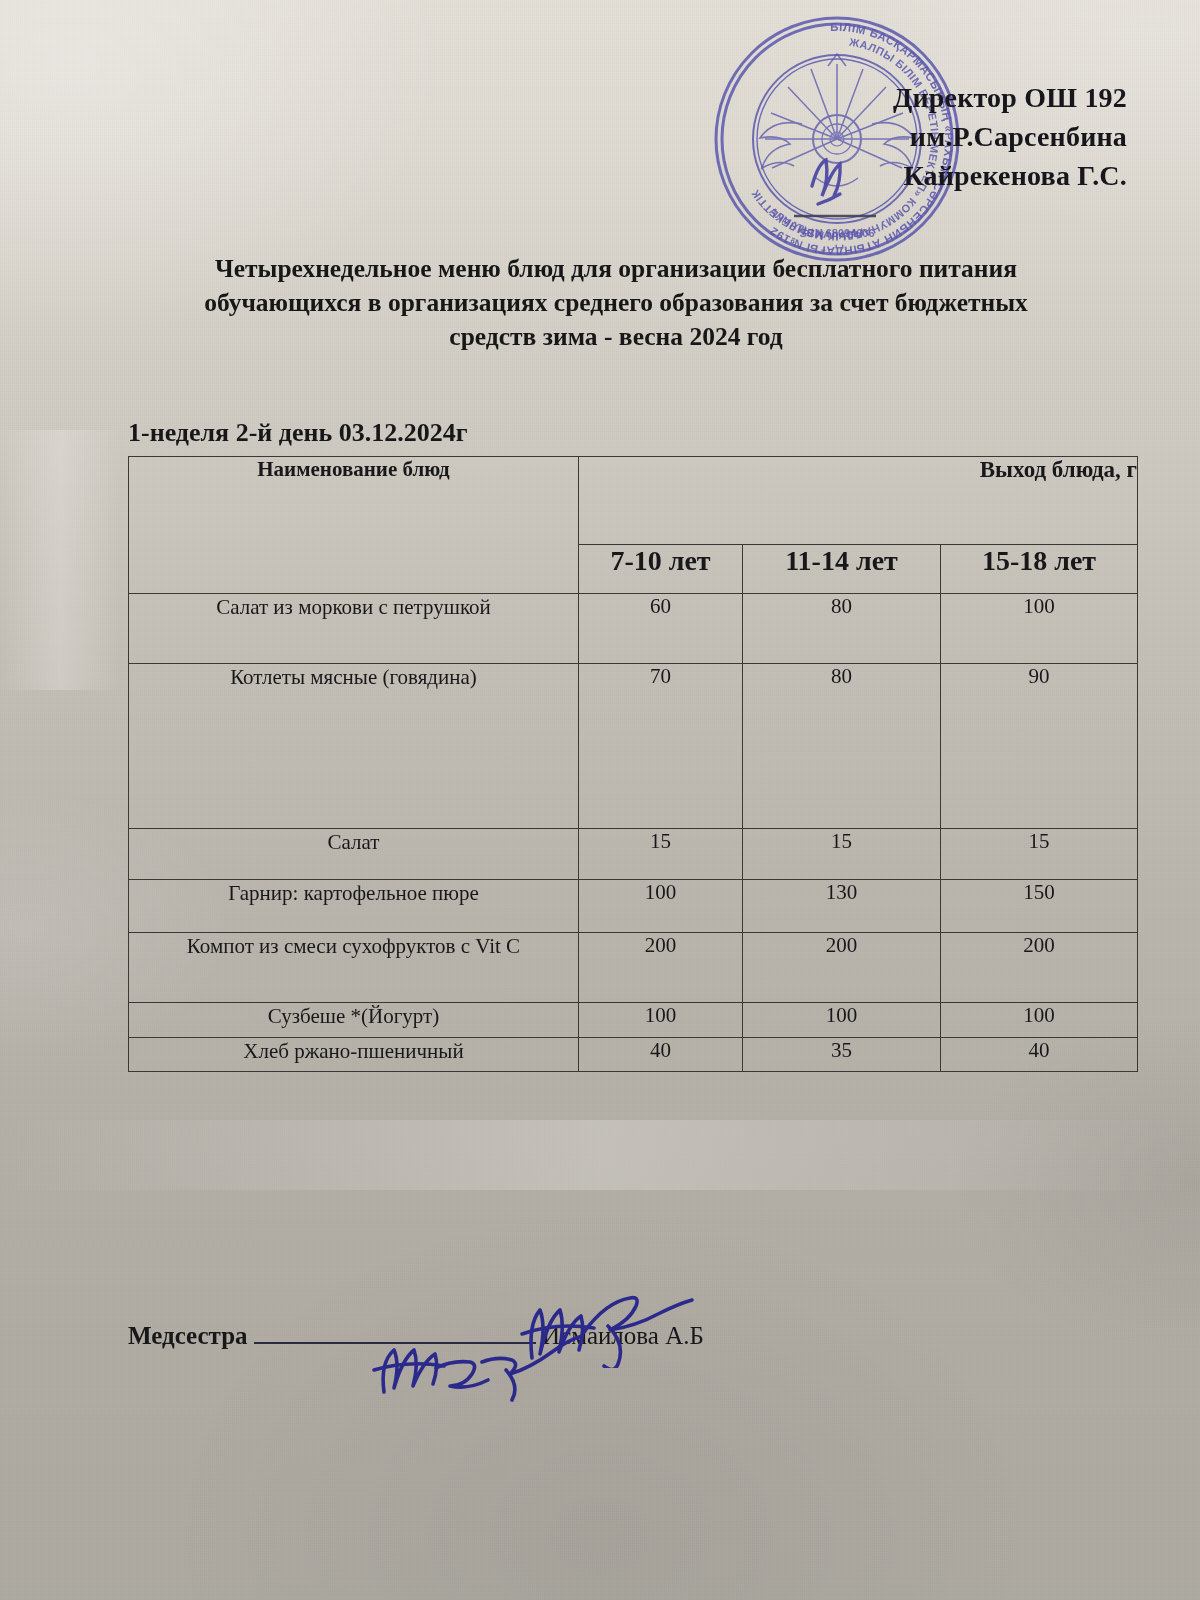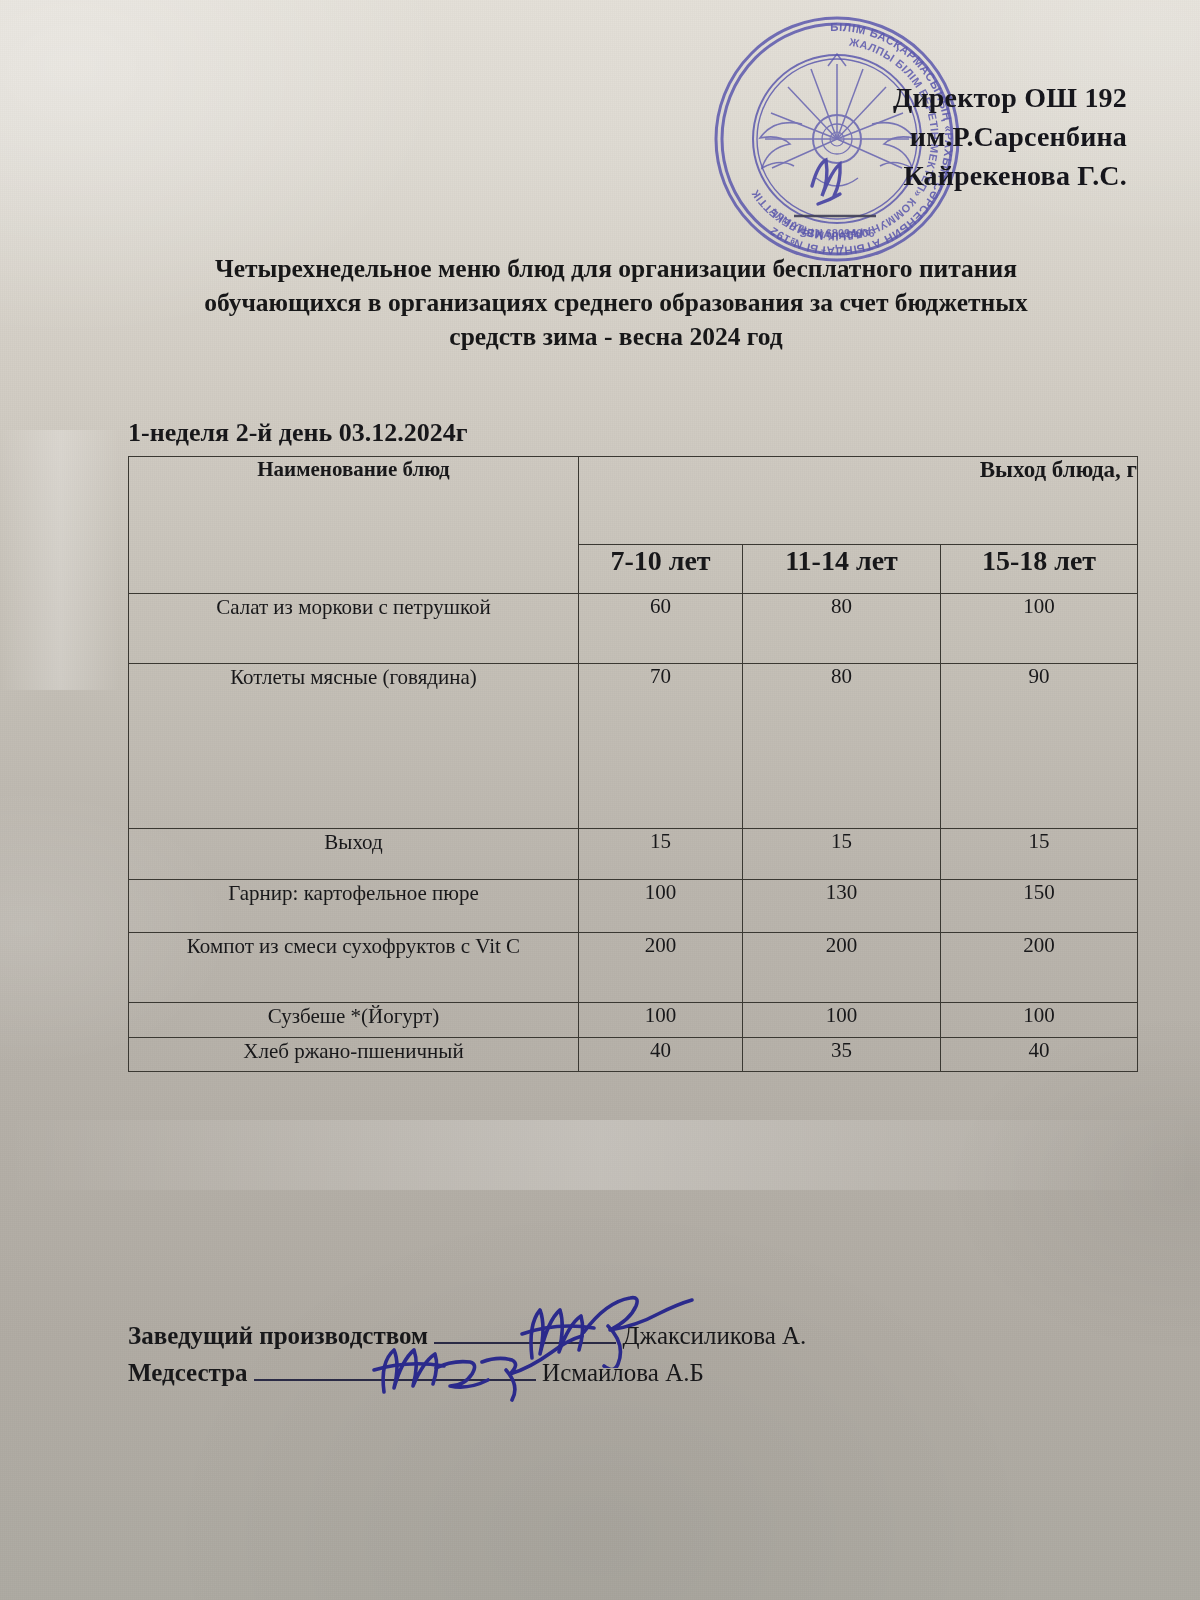--- a/index.html
+++ b/index.html
@@ -299,21 +299,21 @@
           <td class="val">80</td>
           <td class="val">100</td>
         </tr>
         <tr style="height:165px">
           <td class="dish">Котлеты мясные (говядина)</td>
           <td class="val">70</td>
           <td class="val">80</td>
           <td class="val">90</td>
         </tr>
         <tr style="height:51px">
-          <td class="dish">Выход</td>
+          <td class="dish">Салат</td>
           <td class="val">15</td>
           <td class="val">15</td>
           <td class="val">15</td>
         </tr>
         <tr style="height:53px">
           <td class="dish">Гарнир:  картофельное пюре</td>
           <td class="val">100</td>
           <td class="val">130</td>
           <td class="val">150</td>
         </tr>
@@ -333,25 +333,20 @@
           <td class="dish">Хлеб ржано-пшеничный</td>
           <td class="val">40</td>
           <td class="val">35</td>
           <td class="val">40</td>
         </tr>
       </tbody>
     </table>
   </div>
 
   <div id="signatures">
-    <div class="sig-row">
-      <span class="sig-role">Заведущий производством</span>
-      <span class="sig-line" style="width:182px;"></span>
-      <span class="sig-name">Джаксиликова А.</span>
-    </div>
     <div class="sig-row">
       <span class="sig-role">Медсестра</span>
       <span class="sig-line" style="width:282px;"></span>
       <span class="sig-name">Исмаилова А.Б</span>
     </div>
 
     <svg class="scribble" style="left:370px; top:-28px; width:230px; height:78px;" viewBox="0 0 230 78">
       <g stroke="#2b2a8c" fill="none" stroke-width="3.6" stroke-linecap="round" stroke-linejoin="round">
         <path d="M 34,68 q -4,-34 8,-48 q 6,16 0,44 q 8,-34 20,-44 q 5,16 -1,42 q 10,-28 22,-36 q 4,14 -2,34"></path>
         <path d="M 24,44 q 34,-12 72,-6"></path>

